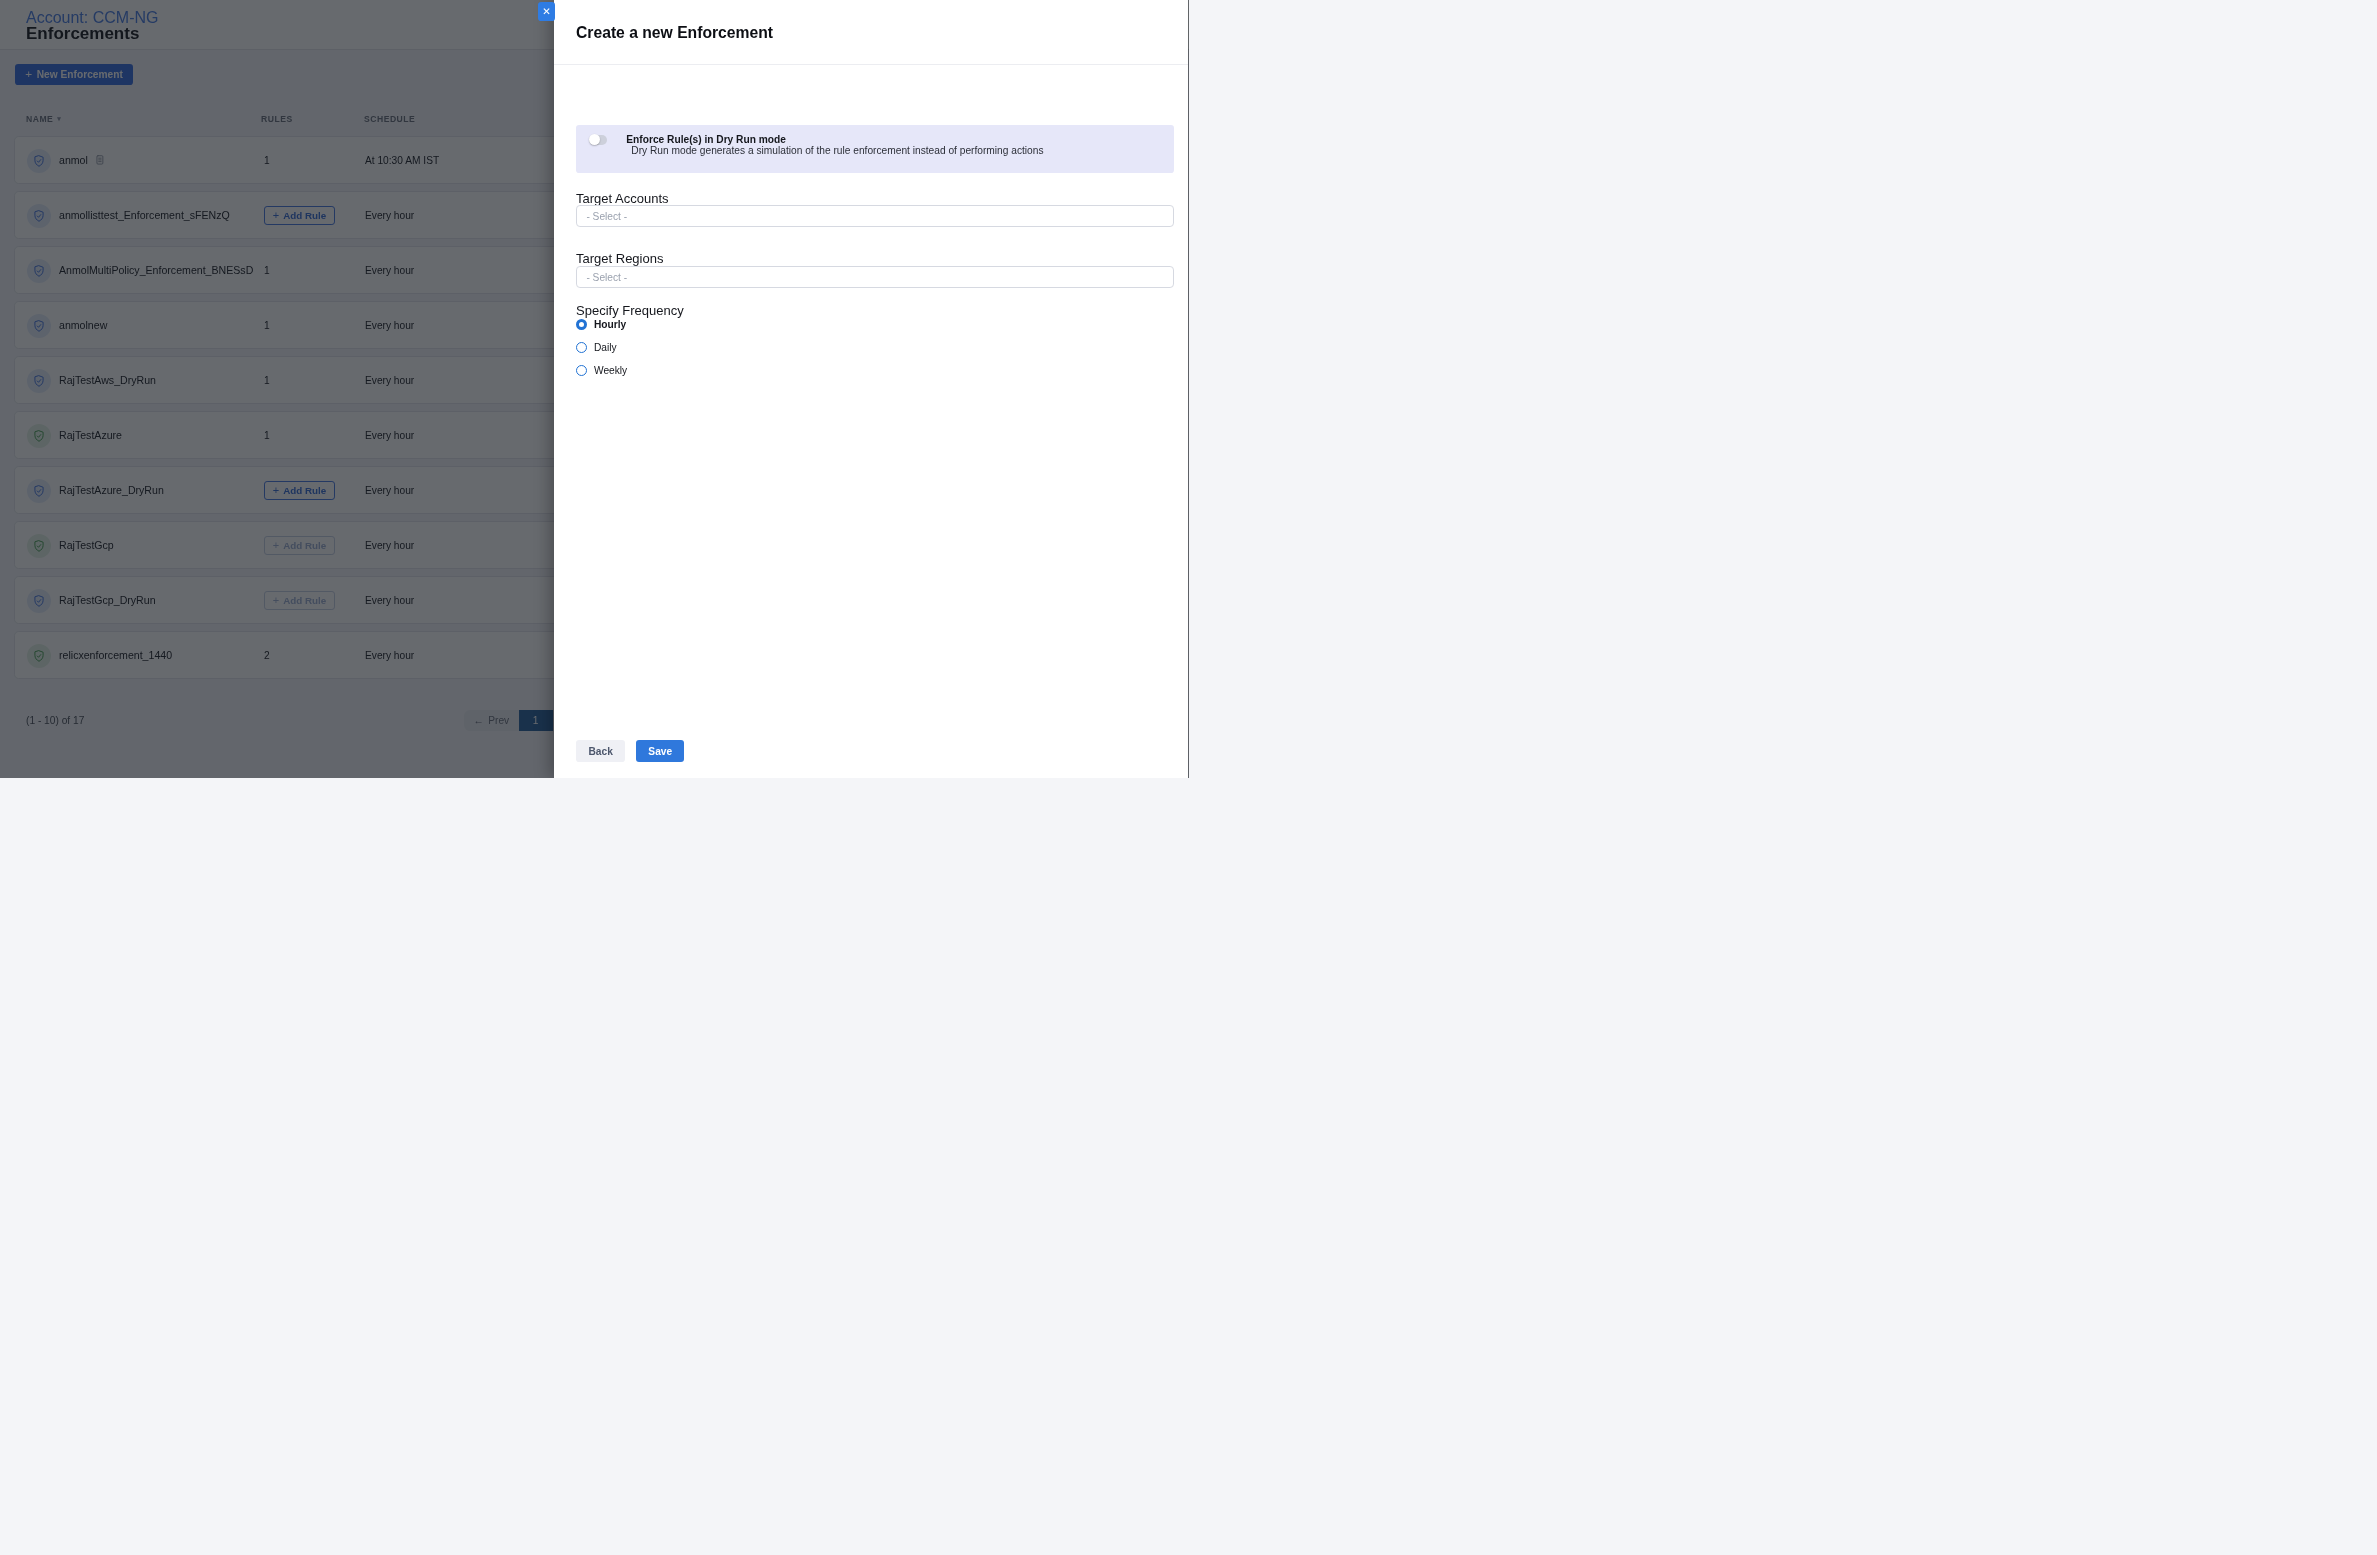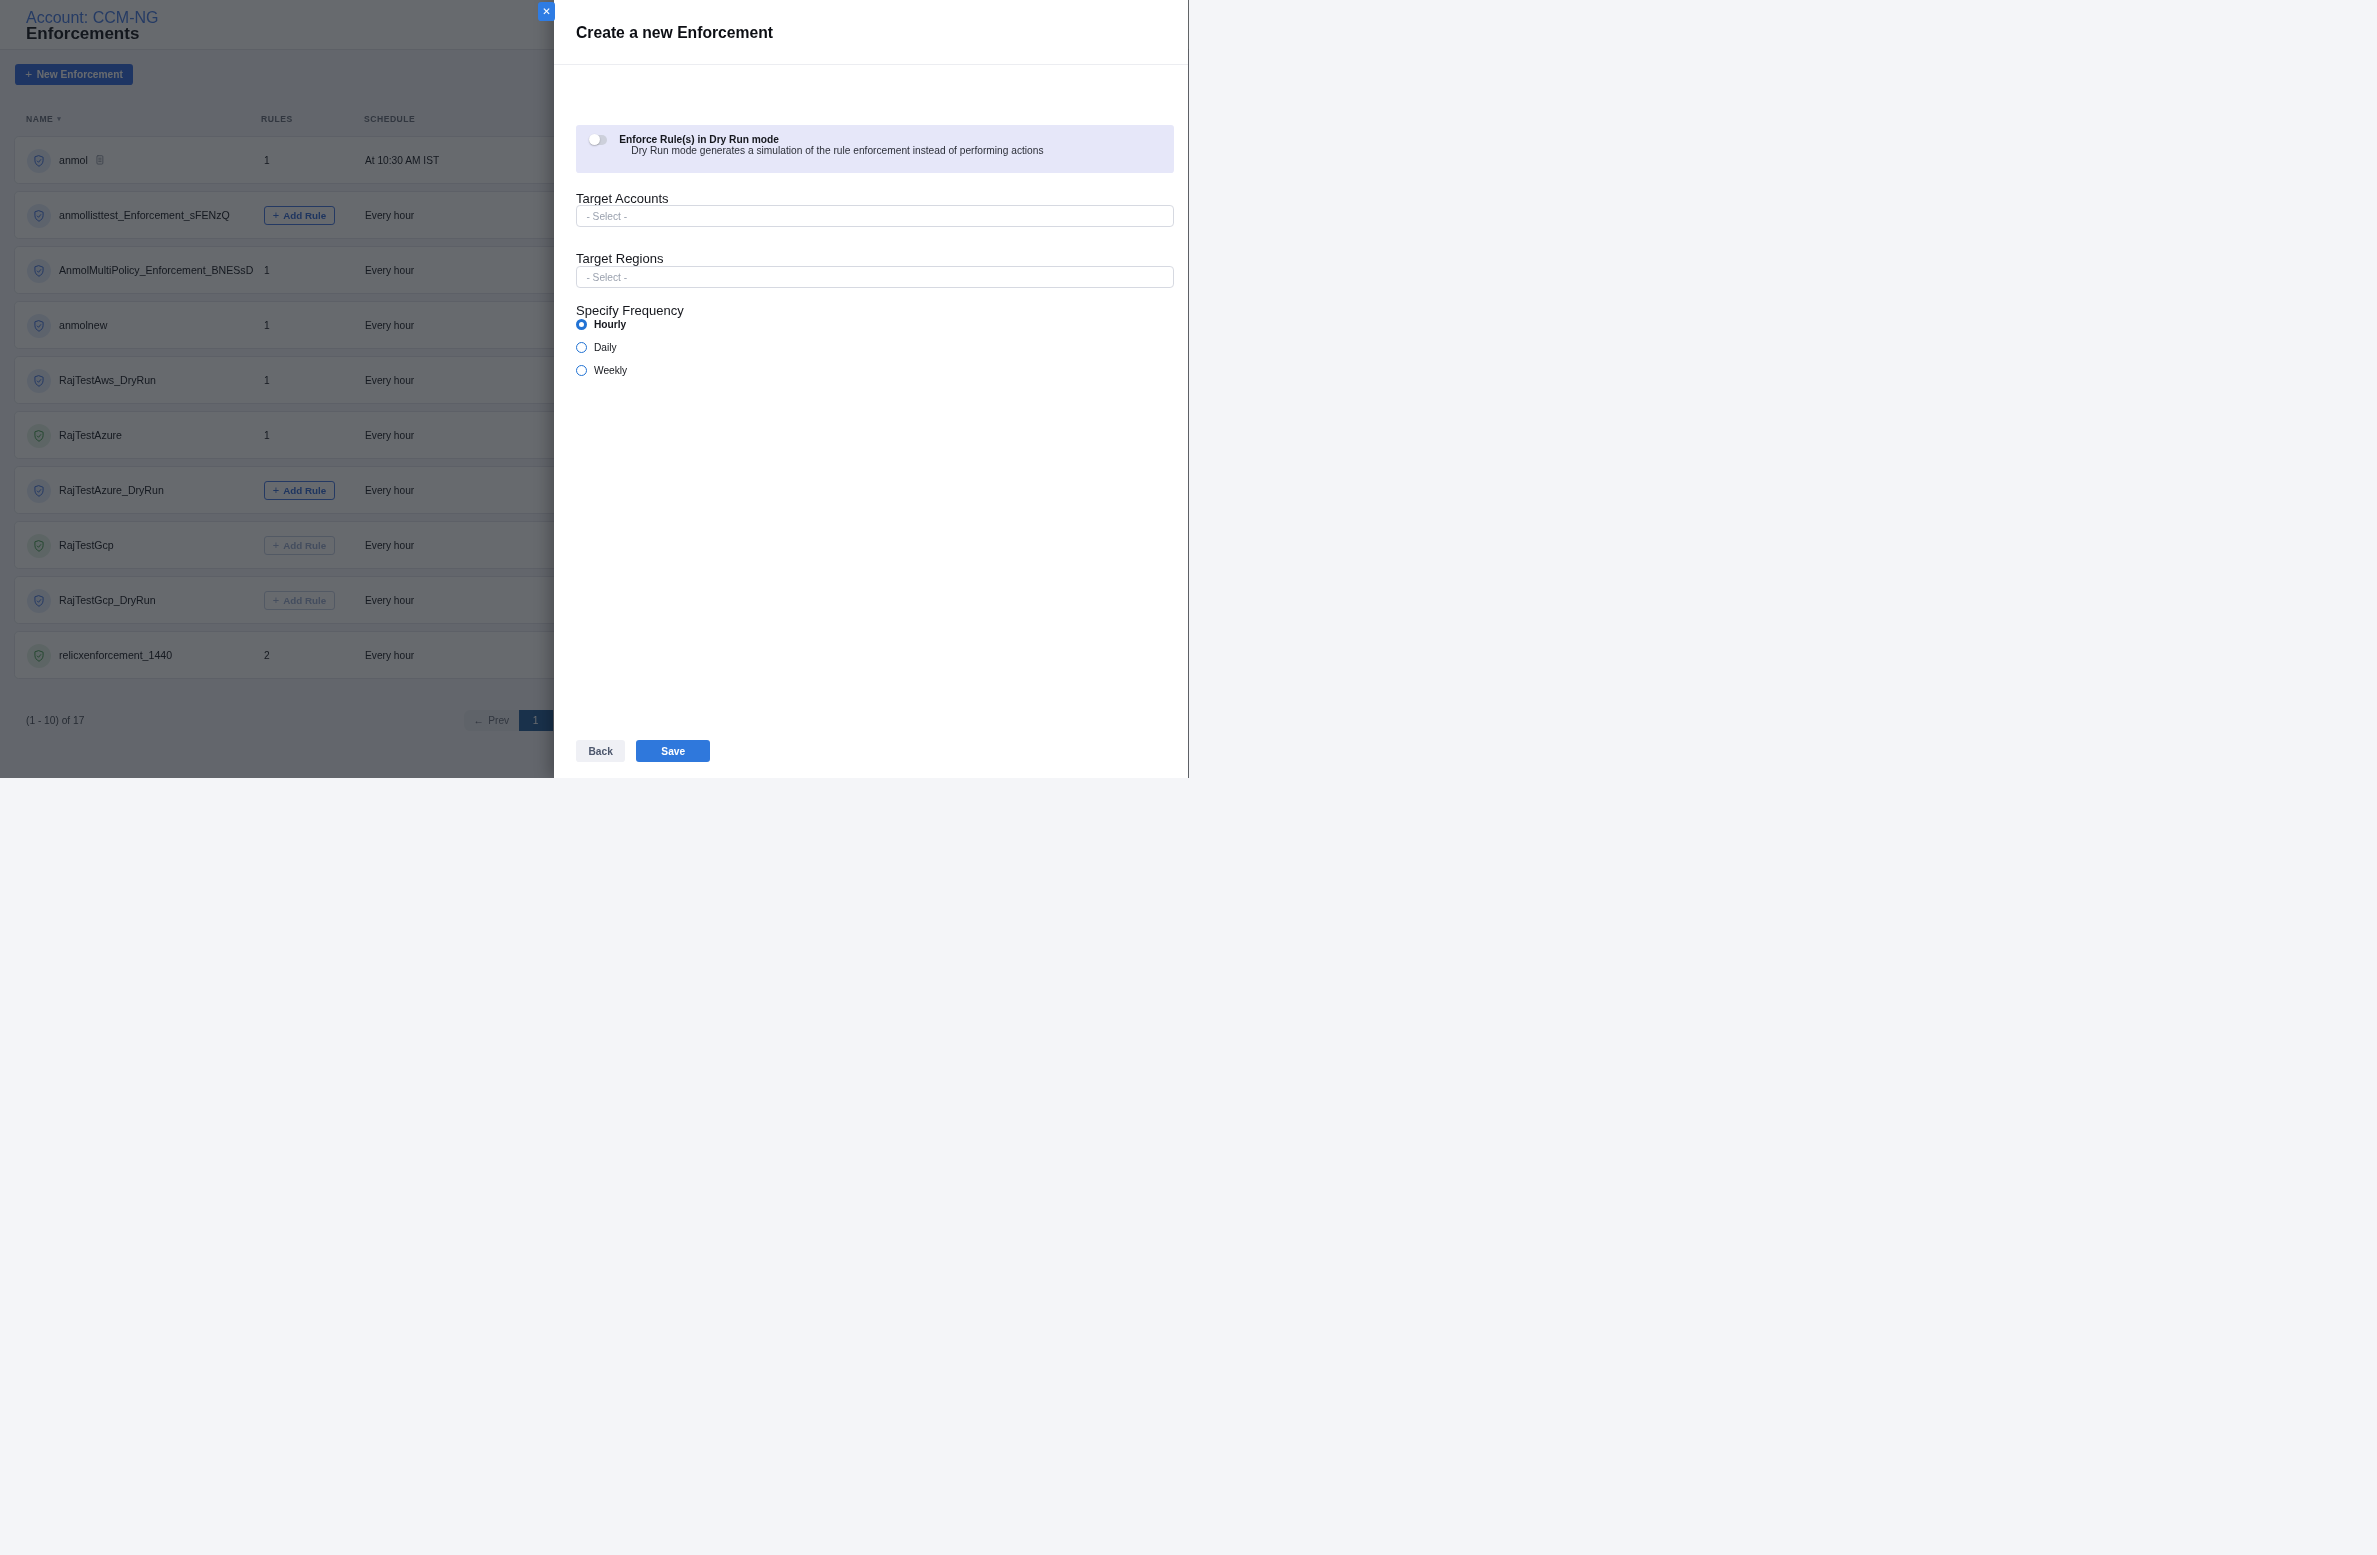--- a/index.html
+++ b/index.html
@@ -77,41 +77,41 @@
   .hd-divider{position:absolute;top:64px;left:0;right:0;height:0.8px;background:#ecedf1;}
   .tabs-wrap{position:absolute;top:65px;left:0;right:0;height:31px;border-bottom:0.8px solid #ecedf1;}
   .tabs{margin-left:22px;height:100%;display:flex;gap:20.4px;}
   .tab{position:relative;display:flex;align-items:center;font-size:11px;color:#3f434e;cursor:pointer;white-space:nowrap;}
   .tab.active{color:#0c0e13;font-weight:700;}
   .tab.active::after{content:"";position:absolute;left:-3.1px;right:-3.1px;bottom:-0.8px;height:2.4px;border-radius:1.6px;background:var(--underline-blue);}
   .banner{position:absolute;left:22px;top:125px;width:598px;height:48px;background:var(--banner-bg);border-radius:3.1px;padding:9.4px 0 0 13.3px;}
   .banner-row{display:flex;align-items:center;}
   .toggle{position:relative;width:18px;height:10.2px;border-radius:5.5px;background:var(--toggle-track);cursor:pointer;flex:0 0 auto;}
   .toggle .knob{position:absolute;left:0;top:-0.4px;width:11px;height:11px;border-radius:50%;background:#fff;box-shadow:0 0.8px 1.6px rgba(0,0,0,.3);}
-  .banner-title{margin-left:12px;font-size:10.2px;font-weight:700;color:#15171d;}
+  .banner-title{margin-left:19px;font-size:10.2px;font-weight:700;color:#15171d;}
   .banner-desc{margin:0 0 0 42px;font-size:10.2px;color:#2c2f38;}
   .field-label{position:absolute;left:22px;font-size:13px;color:#15171d;}
   .lbl-accounts{top:191px;}
   .lbl-regions{top:251px;}
   .lbl-freq{top:303px;}
   .select{
     position:absolute;left:22px;width:598px;height:22px;background:#fff;
     border:0.8px solid #d6d9e1;border-radius:3.9px;display:flex;align-items:center;
     padding-left:9.4px;font-size:10.2px;color:#9aa1ae;cursor:pointer;
   }
   .sel-accounts{top:205px;}
   .sel-regions{top:266px;}
   .radio-group{position:absolute;left:22px;top:319px;display:flex;flex-direction:column;gap:12px;}
   .radio-row{display:flex;align-items:center;gap:7px;font-size:10.2px;color:#15171d;cursor:pointer;}
   .radio{width:11px;height:11px;border-radius:50%;border:0.8px solid var(--radio-blue);background:#fff;flex:0 0 auto;}
   .radio.checked{border:3.5px solid var(--radio-blue);}
   .radio-row.selected .radio-label{font-weight:700;}
   .actions{position:absolute;left:22px;top:740px;display:flex;gap:11px;}
   .btn-back{height:22px;padding:0 12.5px;background:#eff0f5;border:none;border-radius:3.1px;color:#4c566c;font-size:10.2px;font-weight:700;font-family:inherit;cursor:pointer;}
-  .btn-save{height:22px;padding:0 25px;background:var(--save-blue);border:none;border-radius:3px;color:#fff;font-size:10.2px;font-weight:700;font-family:inherit;cursor:pointer;}
+  .btn-save{height:22px;padding:0 12px;background:var(--save-blue);border:none;border-radius:3px;color:#fff;font-size:10.2px;font-weight:700;font-family:inherit;cursor:pointer;}
 </style>
 </head>
 <body>
 
 <div class="bg-page">
   <div class="bg-header">
     <a class="breadcrumb">Account: CCM-NG</a>
     <h1 class="page-title">Enforcements</h1>
   </div>
 

